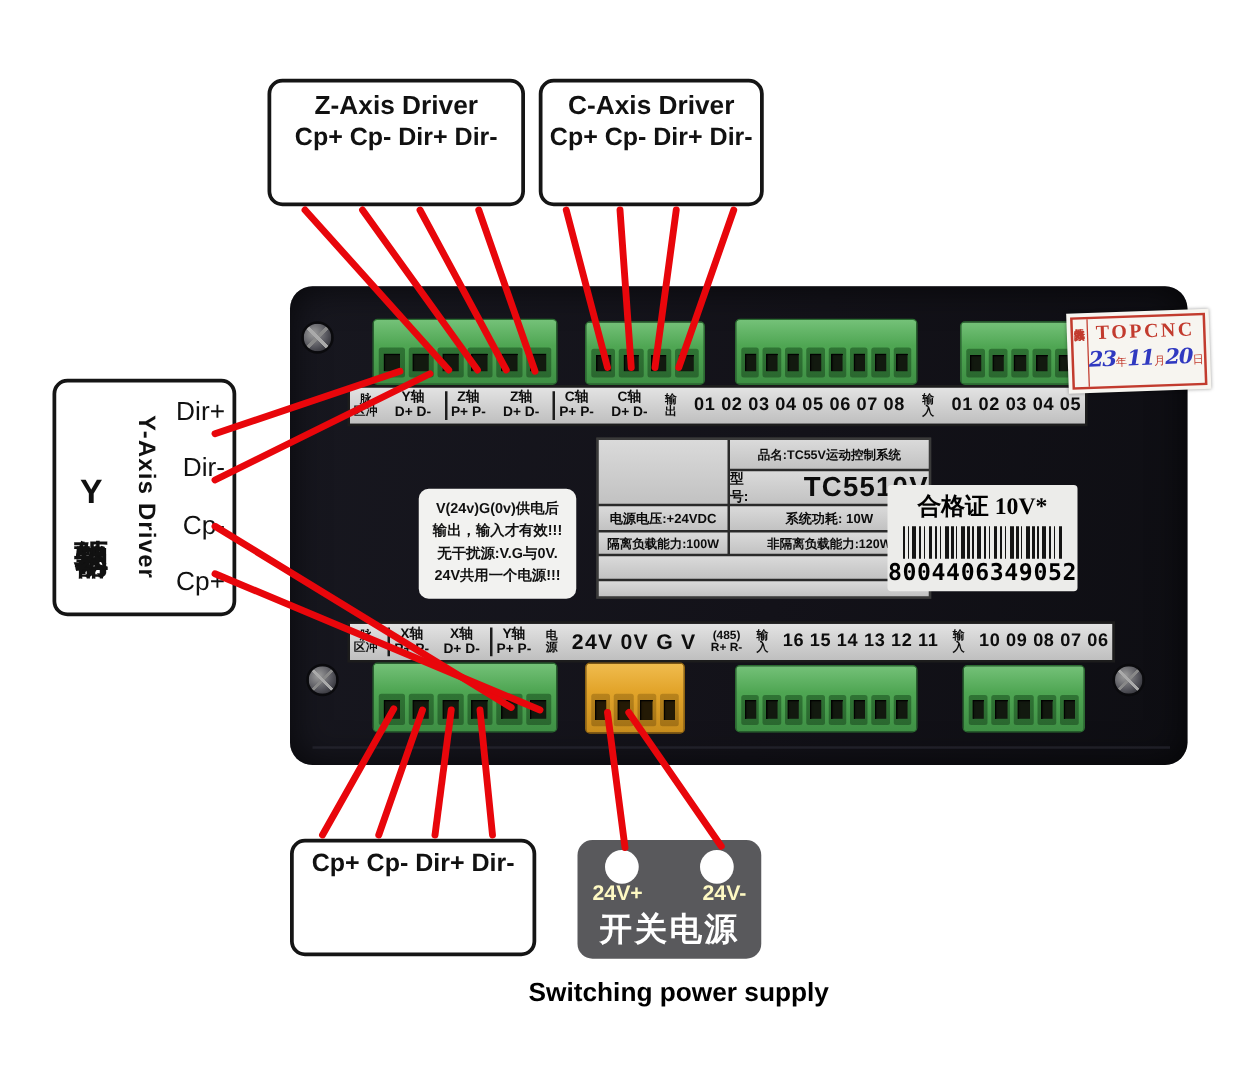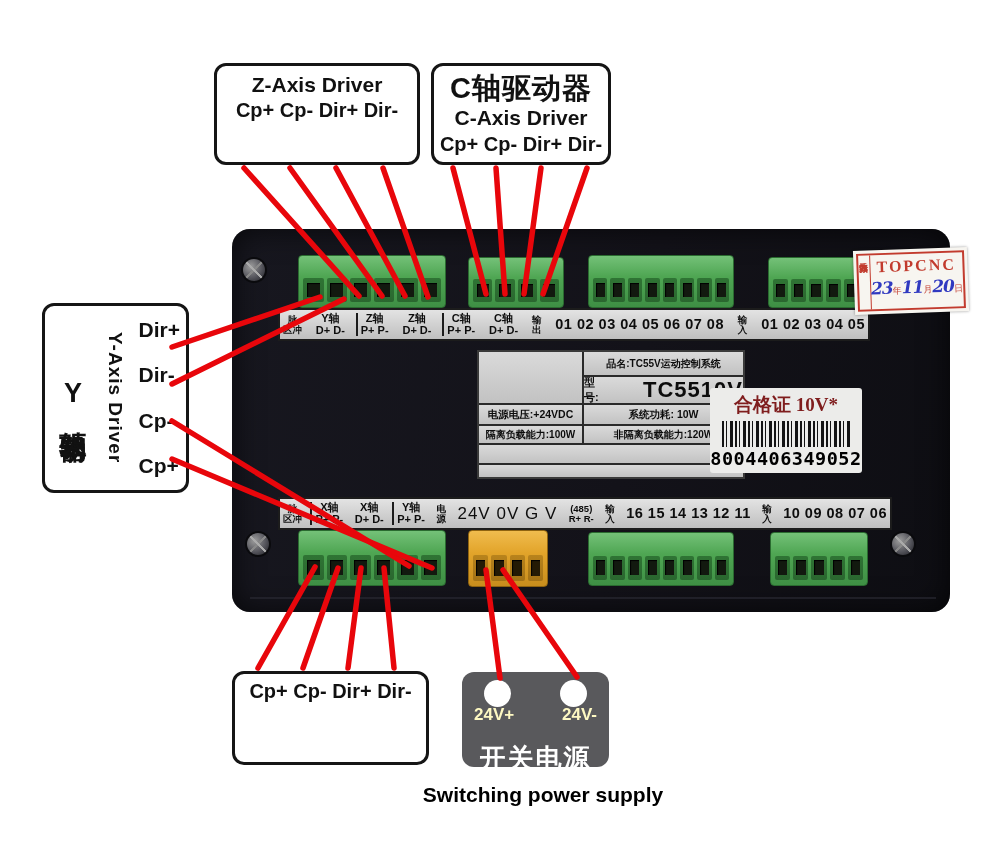--- a/index.html
+++ b/index.html
@@ -13,33 +13,33 @@
   .callout .en{font-size:21px;font-weight:bold;line-height:1.2;}
   .callout .pins{font-size:20px;font-weight:bold;letter-spacing:0;white-space:nowrap;line-height:1.3;}
 
   #zbox{left:214px;top:63px;width:206px;height:102px;padding-top:6px;}
   #cbox{left:431px;top:63px;width:180px;height:102px;padding-top:6px;}
 
   #ybox{left:42px;top:303px;width:147px;height:190px;display:flex;align-items:center;justify-content:space-between;padding:8px 6px 8px 10px;}
   .vert-cn{writing-mode:vertical-rl;text-orientation:upright;font-size:27px;font-weight:bold;letter-spacing:2px;}
   .vert-en{writing-mode:vertical-rl;font-size:19px;font-weight:bold;letter-spacing:1px;}
   #ybox .pincol{display:flex;flex-direction:column;justify-content:space-between;height:160px;
-                font-size:21px;font-weight:bold;text-align:left;}
+                font-size:21px;font-weight:normal;text-align:right;}
 
   #xbox{left:232px;top:671px;width:197px;height:94px;padding-top:4px;}
   #xbox .cn{font-size:27px;}
   #xbox .pins{font-size:20px;}
 
   #pbox{position:absolute;left:462px;top:672px;width:147px;height:95px;background:#59595c;
         border-radius:12px;text-align:center;box-sizing:border-box;}
   #pbox .holes{display:flex;justify-content:space-between;padding:8px 22px 0 22px;}
   #pbox .hole{width:27px;height:27px;border-radius:50%;background:#fff;}
   #pbox .vlabels{display:flex;justify-content:space-between;padding:0 12px;color:#fef9c3;
                  font-size:17px;font-weight:bold;margin-top:-2px;}
-  #pbox .cn{color:#fff;font-size:26px;font-weight:bold;letter-spacing:2px;margin-top:16px;}
+  #pbox .cn{color:#fff;font-size:26px;font-weight:bold;letter-spacing:2px;margin-top:1px;}
 
   #caption{position:absolute;left:398px;top:783px;width:290px;text-align:center;
            font-size:21px;font-weight:bold;color:#000;}
 
   
   #board{position:absolute;left:232px;top:229px;width:718px;height:383px;border-radius:18px;
          background:linear-gradient(100deg,#17171f 0%,#131219 55%,#0e0e13 100%);
          box-shadow:inset 0 0 30px rgba(0,0,0,.7);}
   #board .bevel{position:absolute;left:18px;right:14px;top:368px;height:2px;background:#2b2b35;opacity:.6;}
 
@@ -62,21 +62,21 @@
   .tblock.yellow .pin::after{background:#241a05;}
 
   
   .strip{position:absolute;height:33px;background:linear-gradient(180deg,#e3e3e3,#bfbfbf);
          border:2px solid #1c1c1c;box-sizing:border-box;display:flex;align-items:center;
          color:#0d0d0d;white-space:nowrap;}
   .cell{padding:0 3px;text-align:center;line-height:1.05;}
   .cell .l1,.cell .l2{font-size:11px;font-weight:bold;display:block;}
   .cell.tiny .l1,.cell.tiny .l2{font-size:9.5px;}
   .cell.num{font-size:14.5px;font-weight:bold;letter-spacing:.5px;}
-  .cell.big{font-size:17px;font-weight:normal;letter-spacing:1px;}
+  .cell.big{font-size:17px;font-weight:bold;letter-spacing:1px;}
   .cell.sep{border-left:2px solid #1c1c1c;}
 
   
   #warnlabel{position:absolute;left:103px;top:162px;width:126px;height:88px;background:#f2f2f0;
              border-radius:8px;display:flex;flex-direction:column;justify-content:center;
              text-align:center;font-size:11.5px;font-weight:bold;line-height:1.55;color:#111;}
 
   
   #prodlabel{position:absolute;left:245px;top:121px;width:268px;height:129px;background:#2a2a2a;
              border:2px solid #3a3a3a;box-sizing:border-box;display:grid;
@@ -86,21 +86,21 @@
   #prodlabel .r1{font-size:10px;}
   #prodlabel .screen{grid-row:1/3;}
   #prodlabel .model{font-size:11px;gap:5px;align-items:center;}
   #prodlabel .model b{font-size:22px;letter-spacing:1px;margin-left:29px;}
   #prodlabel .info{font-size:10.5px;}
   #prodlabel .info2{font-size:10px;}
 
   
   #certlabel{position:absolute;left:478px;top:159px;width:152px;height:85px;background:#ececea;
              border-radius:3px;text-align:center;box-sizing:border-box;padding-top:4px;}
-  #certlabel .title{font-family:"Liberation Serif","DejaVu Serif",serif;font-size:19px;font-weight:bold;color:#7f1d1d;}
+  #certlabel .title{font-family:"Liberation Serif","DejaVu Serif",serif;font-size:19px;font-weight:bold;color:#000000;}
   #certlabel .bars{margin:3px auto 1px auto;width:128px;height:26px;
       background:repeating-linear-gradient(90deg,#141414 0 2px,#ececea 2px 4px,#141414 4px 5px,#ececea 5px 8px,#141414 8px 11px,#ececea 11px 13px);}
   #certlabel .code{font-family:"DejaVu Sans Mono","Liberation Mono",monospace;font-size:18.5px;font-weight:bold;letter-spacing:.5px;color:#000;}
 
   
   #stamp{position:absolute;left:622px;top:20px;width:114px;height:64px;background:#f7f5f0;
          transform:rotate(-2deg);box-shadow:0 0 3px rgba(0,0,0,.4);}
   #stamp .frame{position:absolute;inset:3px;border:2px solid #c23b2e;display:flex;}
   #stamp .side{writing-mode:vertical-rl;text-orientation:upright;font-size:8.5px;color:#c23b2e;
                font-weight:bold;border-right:1px solid #c23b2e;padding:1px;line-height:1;}
@@ -189,20 +189,26 @@
           <span class="l2">出</span>
         </div>
       <div class="cell num">01 02 03 04 05 06 07 08</div>
       <div class="cell tiny">
           <span class="l1">输</span>
           <span class="l2">入</span>
         </div>
       <div class="cell num">01 02 03 04 05</div>
     </div>
 
+    <div id="warnlabel">
+      <span>V(24v)G(0v)供电后</span>
+      <span>输出，输入才有效!!!</span>
+      <span>无干扰源:V.G与0V.</span>
+      <span>24V共用一个电源!!!</span>
+    </div>
 
     <div id="prodlabel">
       <div class="screen"></div>
       <div class="r1">品名:TC55V运动控制系统</div>
       <div class="model">
         <span>型号:</span>
         <b>TC5510V</b>
       </div>
       <div class="info">电源电压:+24VDC</div>
       <div class="info">系统功耗: 10W</div>
@@ -300,21 +306,20 @@
         <span class="pin"></span>
       </div>
   </div>
 
   <div id="zbox" class="callout">
     <div class="en">Z-Axis Driver</div>
     <div class="pins">Cp+ Cp- Dir+ Dir-</div>
   </div>
 
   <div id="cbox" class="callout">
-    <div class="cn">C轴驱动器</div>
     <div class="en">C-Axis Driver</div>
     <div class="pins">Cp+ Cp- Dir+ Dir-</div>
   </div>
 
   <div id="ybox" class="callout">
     <div class="vert-cn">Y轴驱动器</div>
     <div class="vert-en">Y-Axis Driver</div>
     <div class="pincol">
       <span>Dir+</span>
       <span>Dir-</span>

